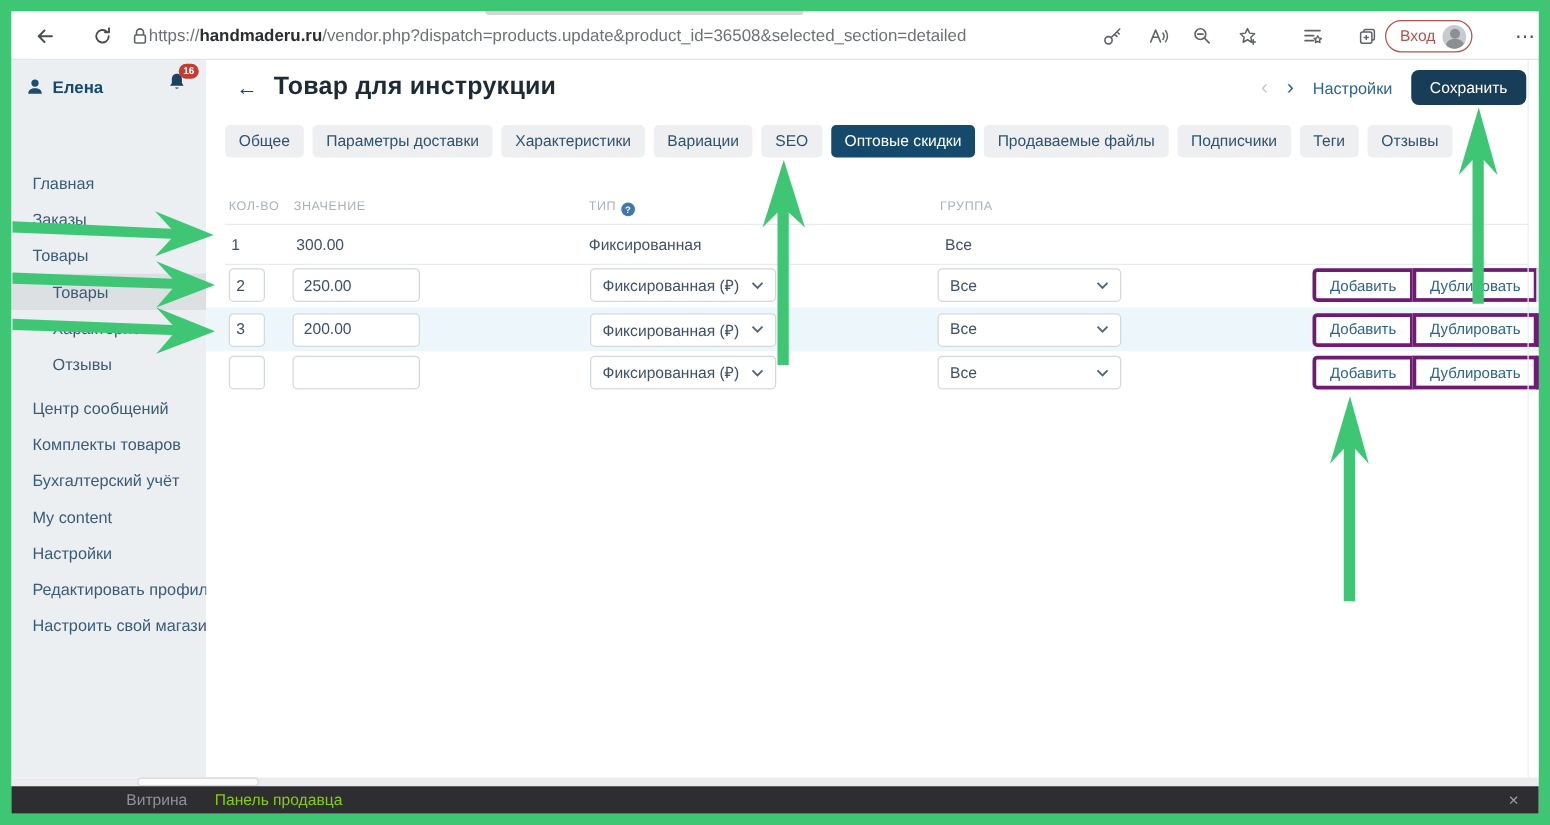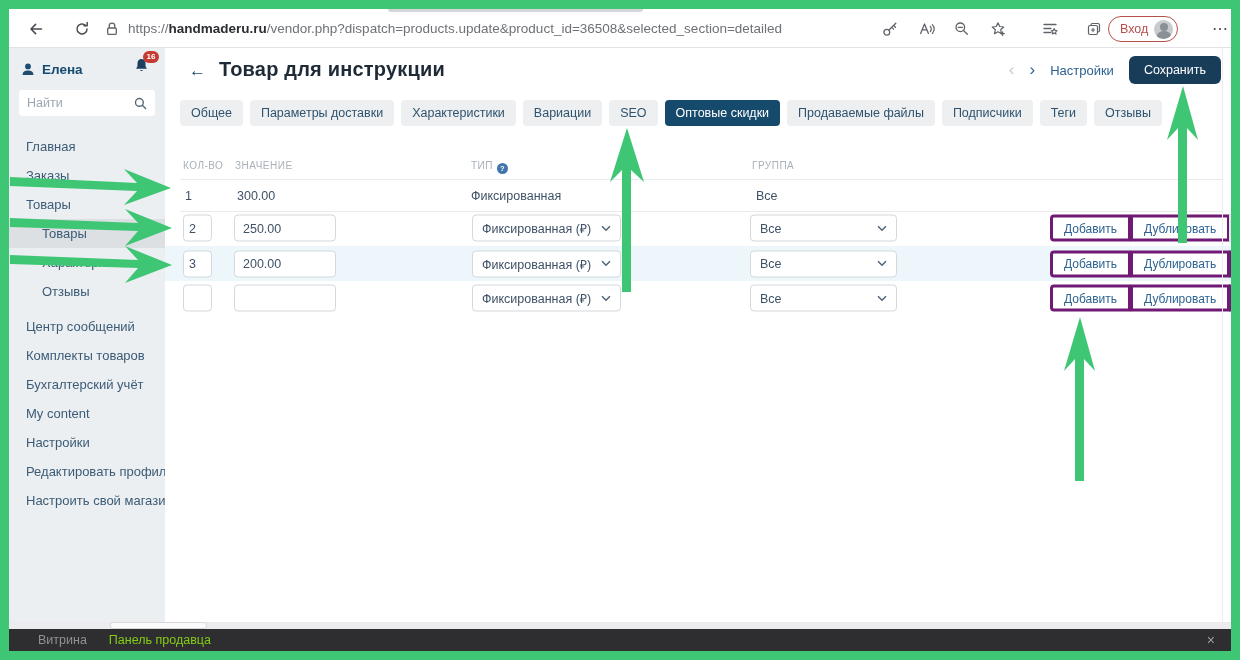--- a/index.html
+++ b/index.html
@@ -9,21 +9,21 @@
     font-family: "Liberation Sans", sans-serif;
   }
   .frame { position: absolute; inset: 0; border: 9px solid #3ec674; z-index: 55; pointer-events: none; }
 
   
   .browser { position: absolute; left: 9px; top: 9px; right: 9px; height: 39px; background: #fff;
              border-bottom: 1px solid #e1e3e5; z-index: 5; }
   .bicon { position: absolute; top: 0; height: 39px; width: 30px; display: flex; align-items: center;
            justify-content: center; color: #4a4d51; }
   .b-back { left: 12px; } .b-refresh { left: 58px; }
-  .urlwrap { position: absolute; left: 96px; top: 0; height: 39px; display: flex; align-items: center; gap: 9px; }
+  .urlwrap { position: absolute; left: 96px; top: 0; height: 39px; display: flex; align-items: center; }
   .urltext { font-size: 13.5px; color: #6e7175; white-space: nowrap; }
   .urltext .domain { color: #2b2d30; font-weight: bold; }
   .r-key { left: 866px; } .r-aloud { left: 902px; } .r-zoomout { left: 938px; } .r-staradd { left: 974px; }
   .r-starlist { left: 1026px; } .r-collections { left: 1070px; } .r-dots { left: 1196px; font-size: 16px; }
   .login-pill { position: absolute; left: 1099px; top: 7px; height: 26px; display: flex; align-items: center;
                 gap: 6px; border: 1.5px solid #b5504b; border-radius: 14px; padding: 0 4px 0 11px; background: #fff; }
   .login-pill .login-text { color: #b5504b; font-size: 12.5px; }
   .avatar { width: 19px; height: 19px; border-radius: 50%; overflow: hidden; background: #c8cbce; position: relative; }
   .avatar .head { position: absolute; left: 5.5px; top: 3px; width: 8px; height: 8px; border-radius: 50%; background: #8b9095; }
   .avatar .body { position: absolute; left: 2.5px; top: 11.5px; width: 14px; height: 10px; border-radius: 50%; background: #8b9095; }
@@ -94,21 +94,21 @@
   .gbtn.trash { border-radius: 0 4px 4px 0; padding: 0 8px; color: #5d6f7f; }
   .gbtn.trash.disabled { color: #c6ced6; border-color: #e4e8eb; }
   .right-line { position: absolute; right: 8px; top: 0; bottom: 0; width: 1px; background: #ebedef; }
 
   
   .hscroll { position: absolute; left: 9px; right: 9px; bottom: 31px; height: 7px; background: #ececee; z-index: 6; }
   .hthumb { position: absolute; left: 101px; width: 97px; top: 0; height: 7px; background: #fbfbfc;
             border: 1px solid #d8d8da; border-radius: 3px; }
   .statusbar { position: absolute; left: 9px; right: 9px; bottom: 9px; height: 22px; background: #2e2e30;
                display: flex; align-items: center; z-index: 6; }
-  .sb-storefront { margin-left: 29px; color: #8f9296; font-size: 12.5px; }
+  .sb-storefront { margin-left: 92px; color: #8f9296; font-size: 12.5px; }
   .sb-vendor { margin-left: 22px; color: #84cc16; font-size: 12.5px; }
   .sb-close { position: absolute; right: 16px; color: #9b9ea1; font-size: 14px; }
 
   .arrows { position: absolute; inset: 0; z-index: 60; pointer-events: none; }
   svg.icon { display: block; }
 </style>
 </head>
 <body>
 
 <div class="browser">
@@ -185,27 +185,20 @@
         <path d="M1.6 13c0-3.2 2.4-4.4 5.4-4.4s5.4 1.2 5.4 4.4Z" fill="#1d4c70"></path>
       </svg>
     <span class="user-name">Елена</span>
   </div>
   <div class="bell-wrap">
     <svg class="icon" width="17" height="17" viewBox="0 0 16 16">
         <path d="M8 1.8c-2.4 0-3.8 1.8-3.8 4.2v2.8L2.9 11h10.2l-1.3-2.2V6C11.8 3.6 10.4 1.8 8 1.8Z" fill="#1d4060"></path>
         <path d="M6.6 12.2a1.5 1.5 0 0 0 2.8 0Z" fill="#1d4060"></path>
       </svg>
     <span class="badge">16</span>
-  </div>
-  <div class="search-box">
-    <input type="text" placeholder="Найти" style="">
-    <svg class="icon" width="13" height="13" viewBox="0 0 13 13">
-        <circle cx="5.4" cy="5.4" r="3.9" fill="none" stroke="#5a6875" stroke-width="1.4"></circle>
-        <path d="M8.3 8.3 11.6 11.6" stroke="#5a6875" stroke-width="1.4" stroke-linecap="round"></path>
-      </svg>
   </div>
   <div class="nav">
     <div class="nav-item">Главная</div>
     <div class="nav-item">Заказы</div>
     <div class="nav-item">Товары</div>
     <div class="nav-item sub active">Товары</div>
     <div class="nav-item sub">Характеристики</div>
     <div class="nav-item sub">Отзывы</div>
     <div class="nav-item section-gap">Центр сообщений</div>
     <div class="nav-item">Комплекты товаров</div>

